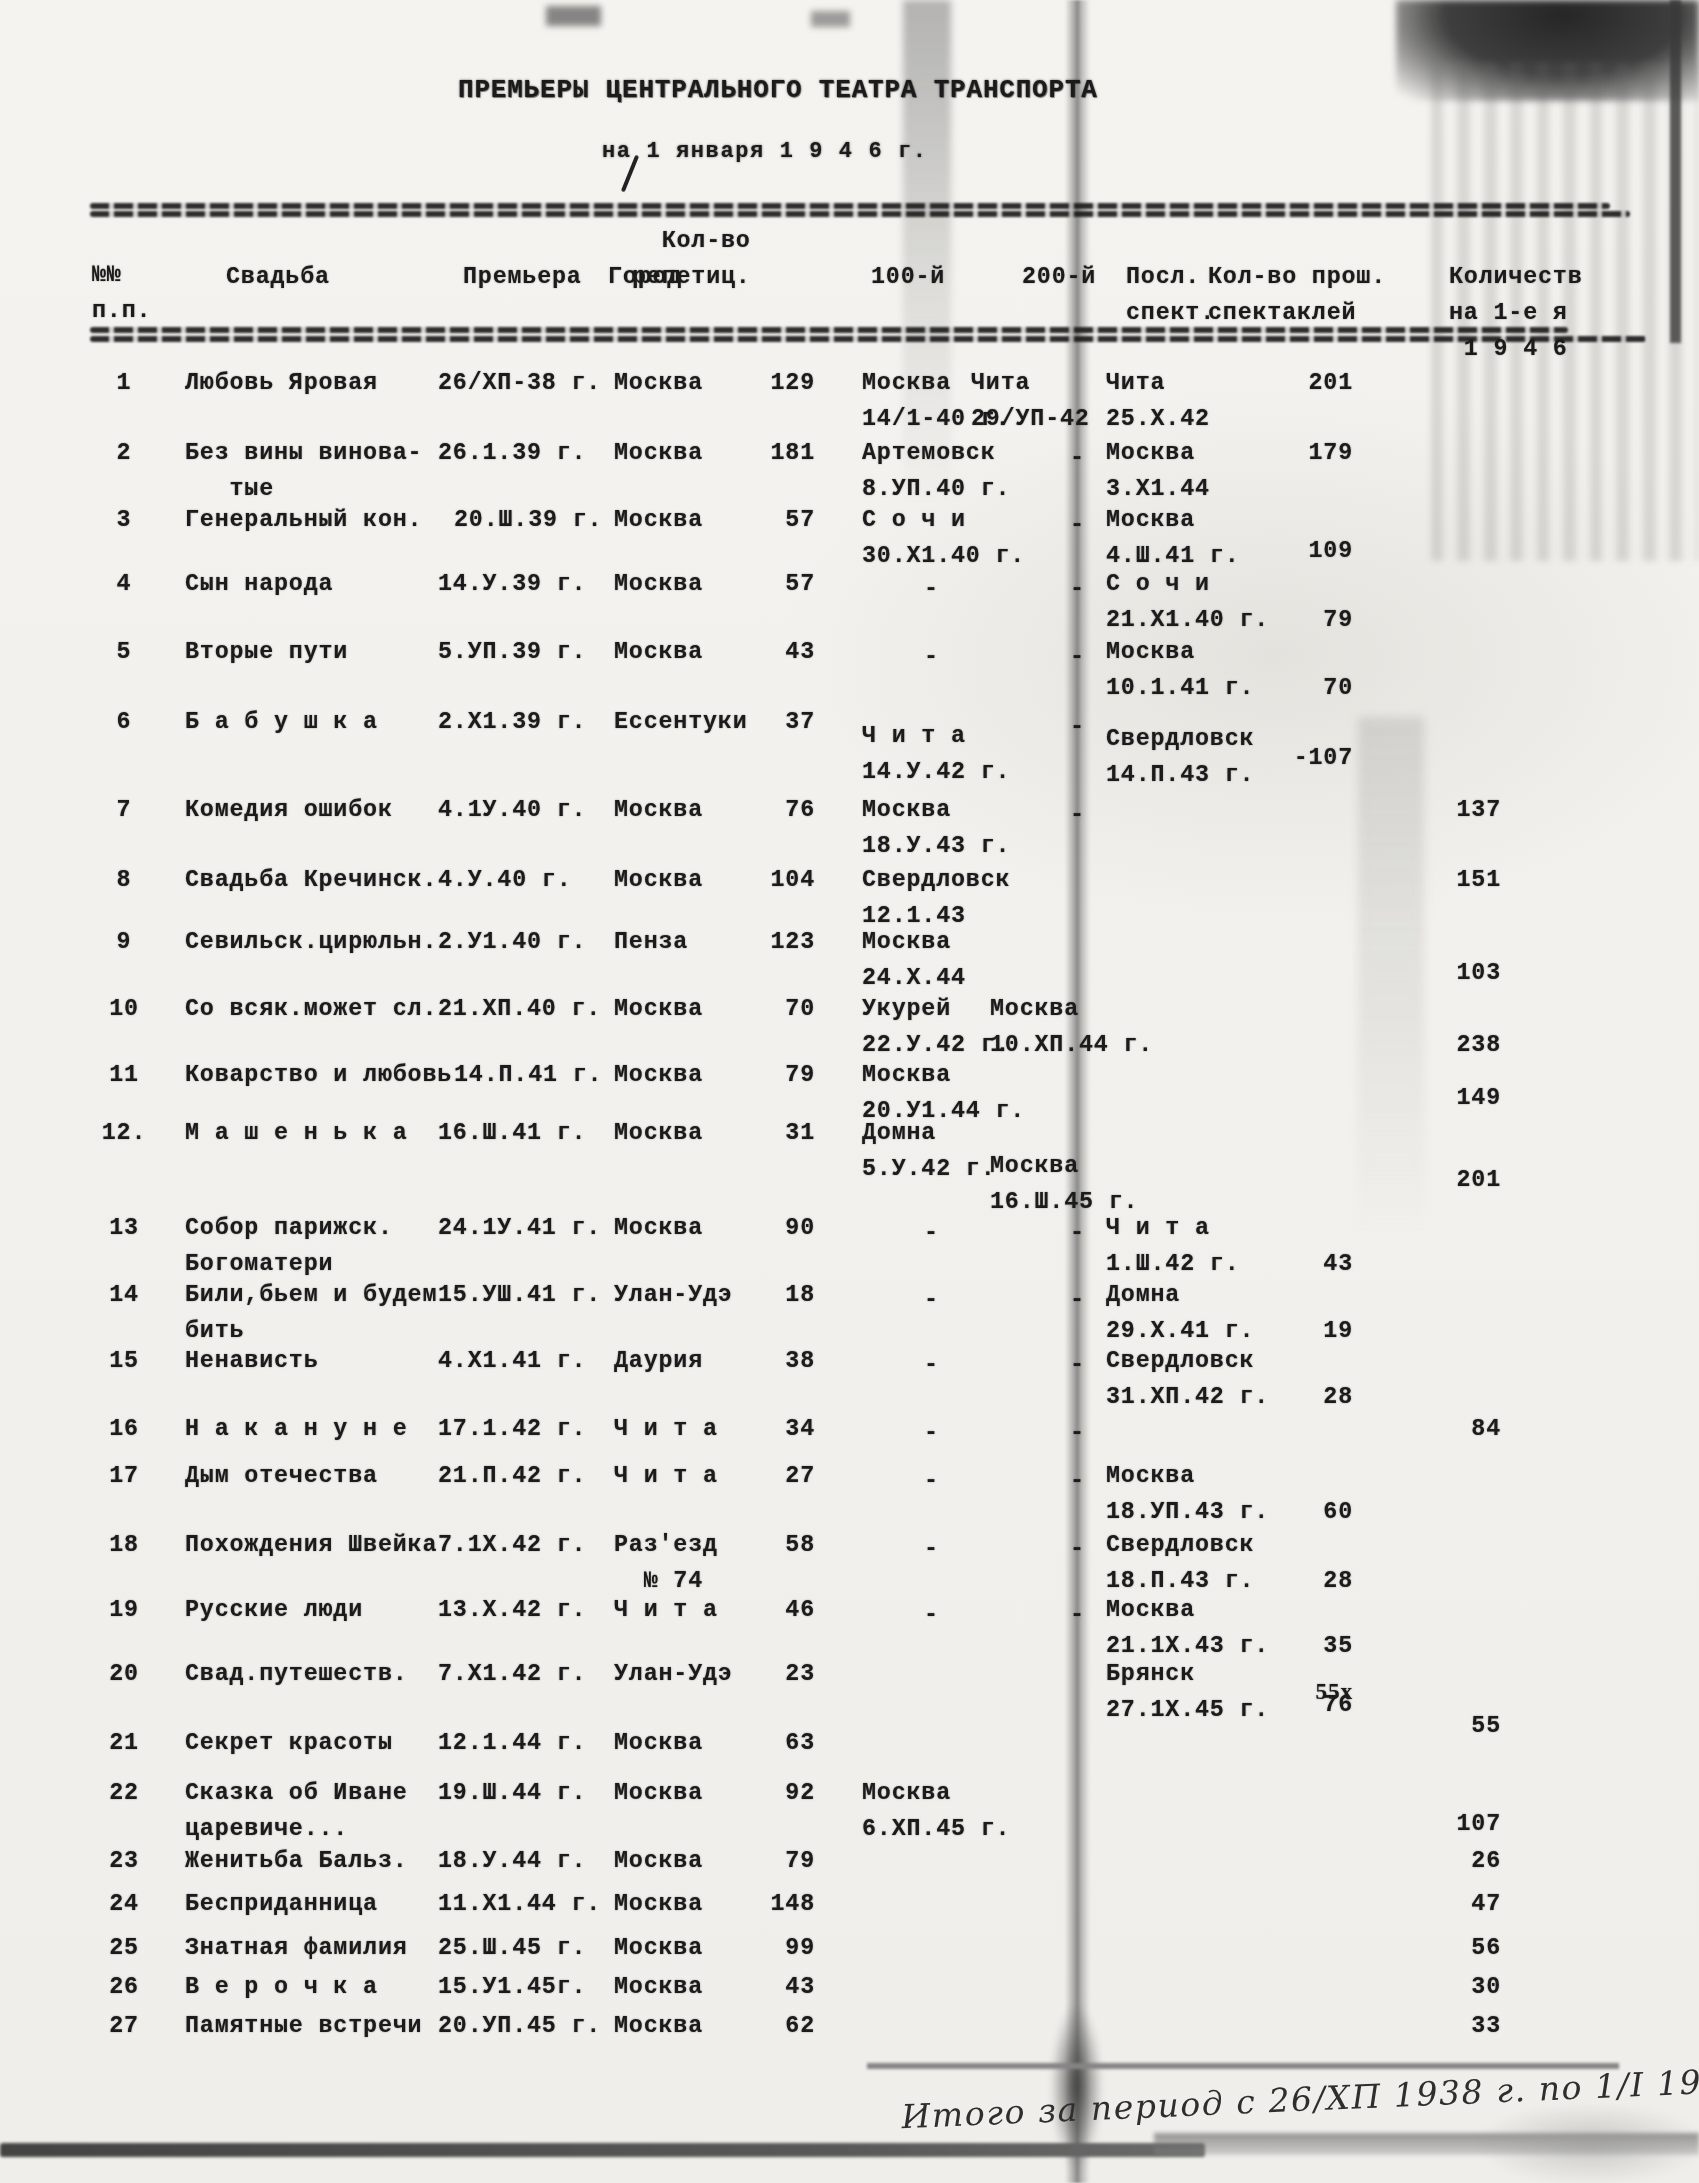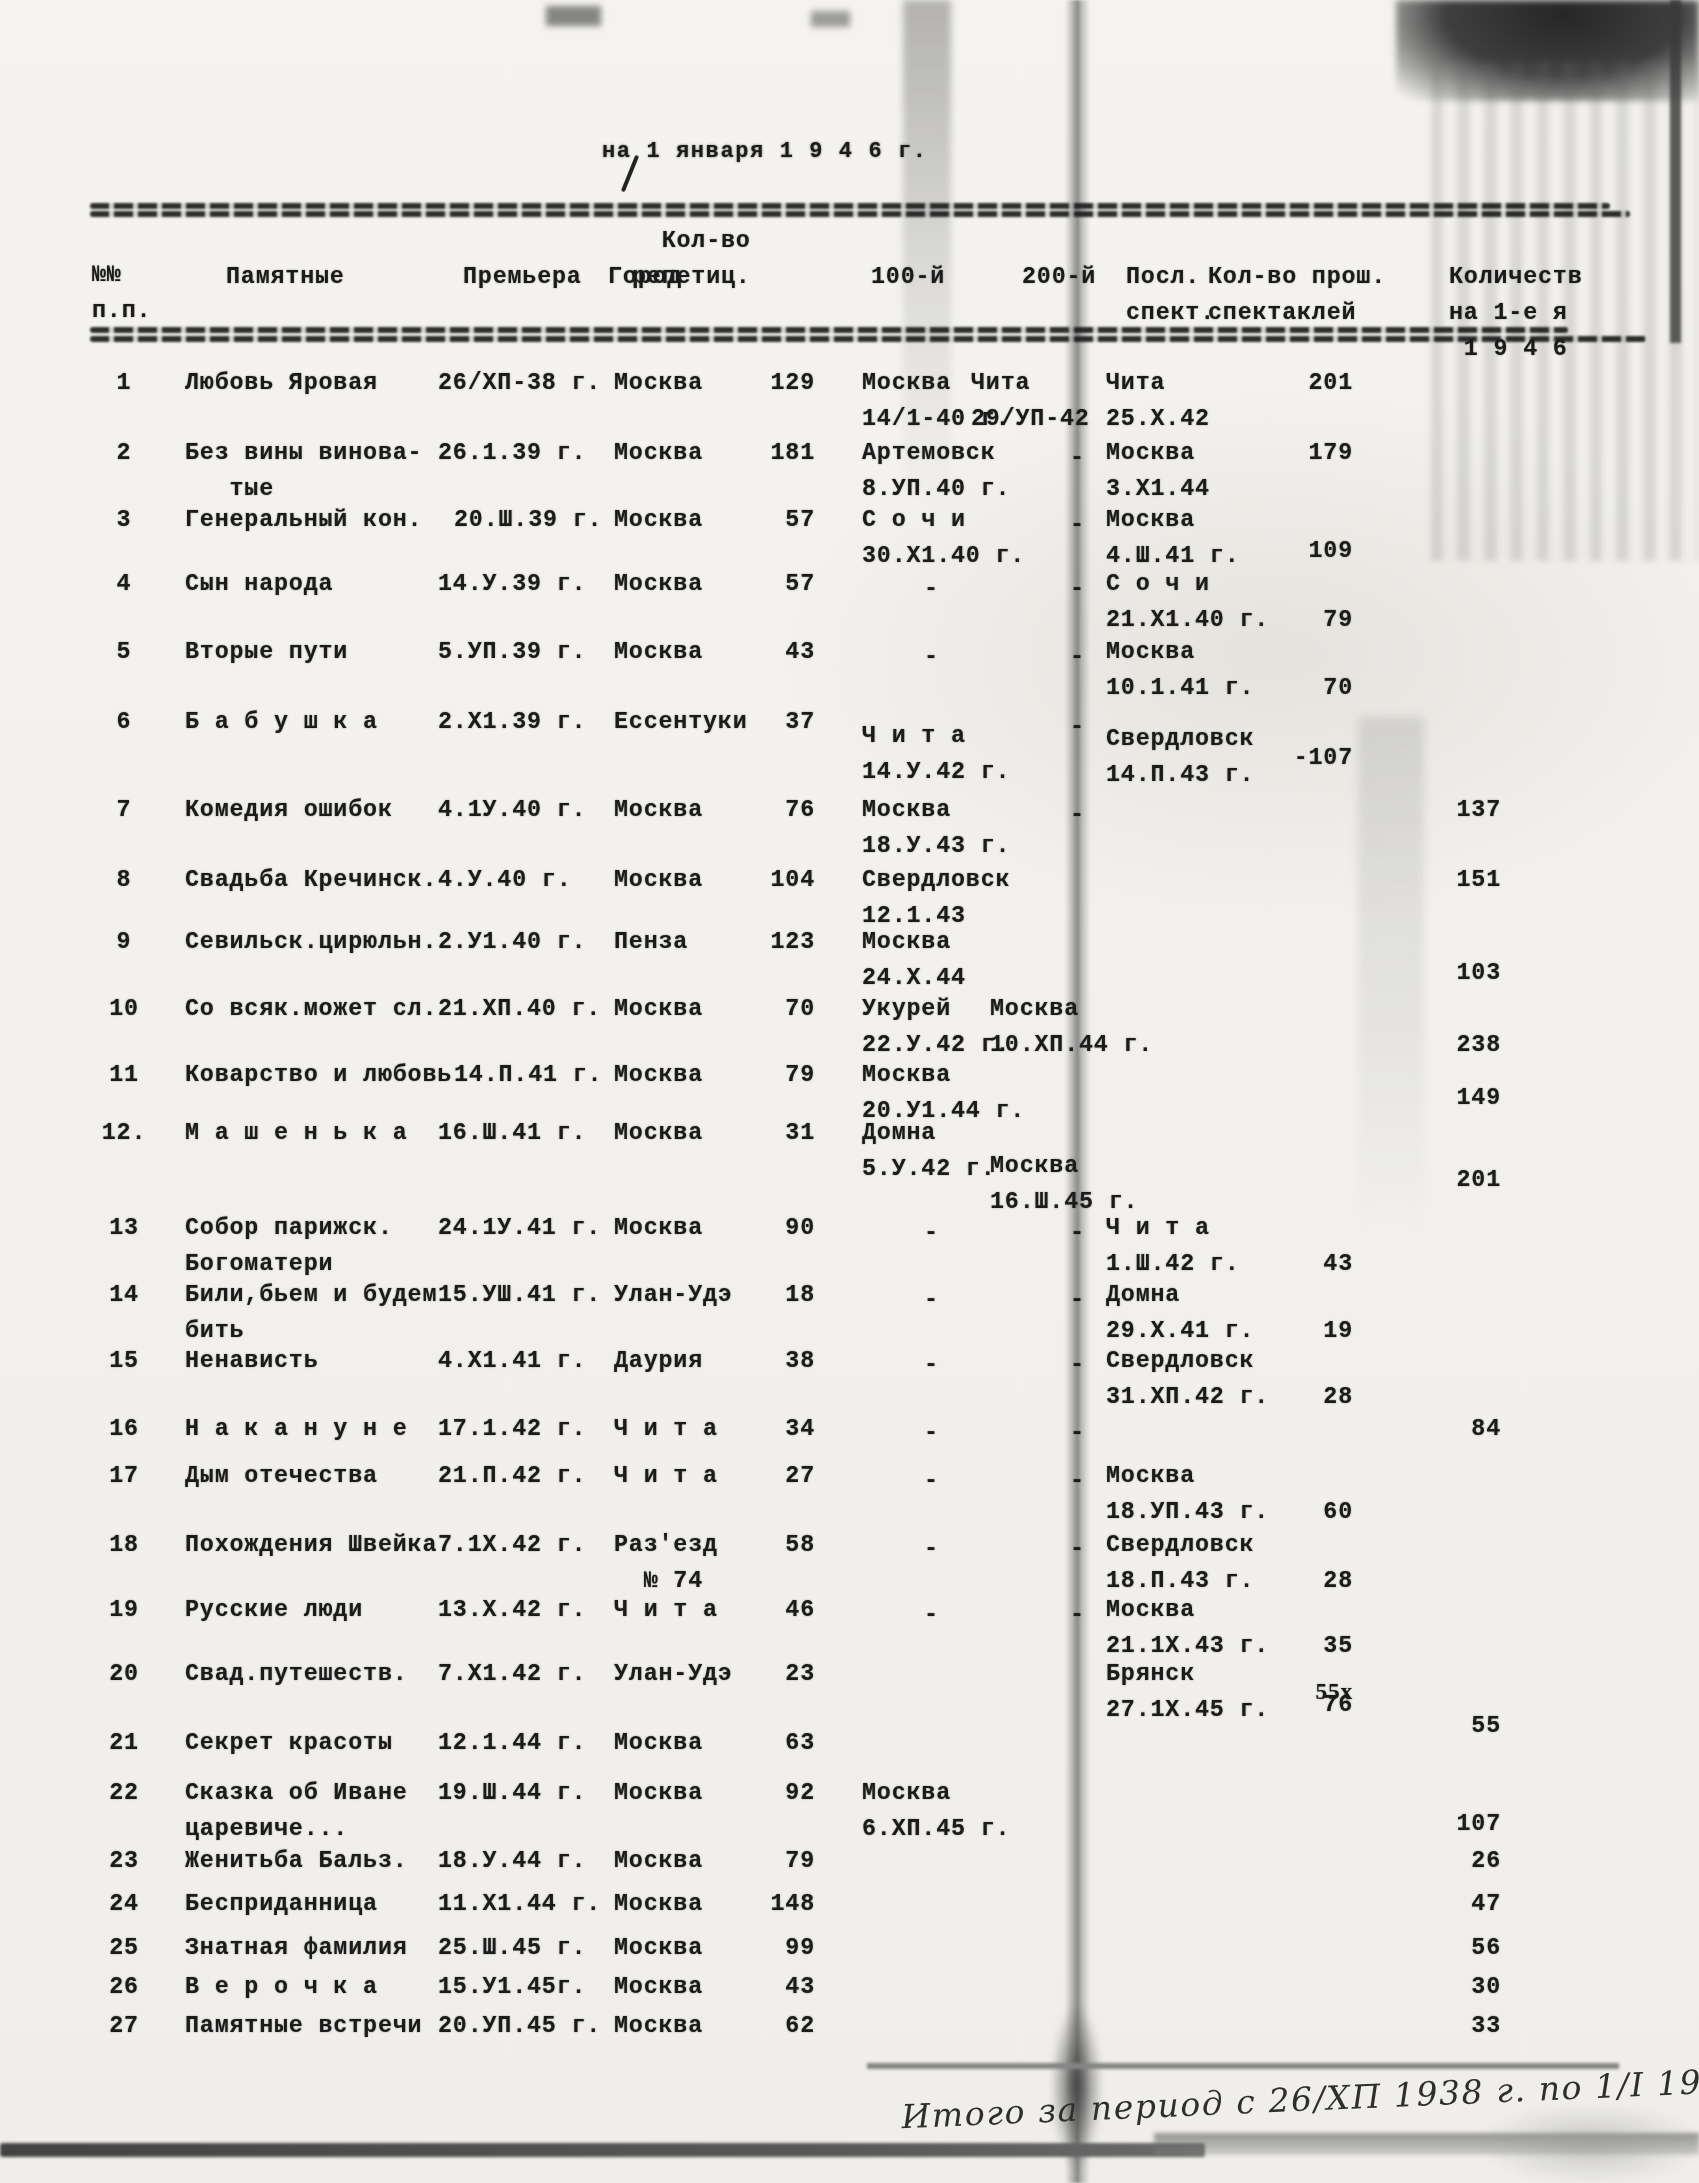--- a/index.html
+++ b/index.html
@@ -74,30 +74,31 @@
   <div class="stain s-midstreak"></div>
   <div class="stain s-rightedge"></div>
   <div class="stain s-notetop"></div>
   <div class="stain s-botband"></div>
   <div class="stain s-botbandR"></div>
   <div class="stain s-botrblob"></div>
   <div class="stain s-xmark"></div>
   <div class="stain s-speck1"></div>
   <div class="stain s-speck2"></div>
 
+  <div class="t title" style="left:458px;top:72px">ПРЕМЬЕРЫ ЦЕНТРАЛЬНОГО ТЕАТРА ТРАНСПОРТА</div>
   <div class="t subtitle" style="left:602px;top:134px">на 1 января 1 9 4 6 г.</div>
 
   <div class="dashline" style="left:90px;top:203px;width:1520px"></div>
   <div class="dashline" style="left:90px;top:211px;width:1540px"></div>
   <div class="dashline" style="left:90px;top:327px;width:1478px"></div>
   <div class="dashline" style="left:90px;top:336px;width:1556px"></div>
 
   <div class="t" style="left:92px;top:257px">№№
 п.п.</div>
-  <div class="t" style="left:226px;top:259px">Памятные</div>
+  <div class="t" style="left:226px;top:259px">Свадьба</div>
   <div class="t" style="left:463px;top:259px">Премьера</div>
   <div class="t" style="left:608px;top:259px">Город</div>
   <div class="t" style="left:632px;top:223px">  Кол-во
 репетиц.</div>
   <div class="t" style="left:871px;top:259px">100-й</div>
   <div class="t" style="left:1022px;top:259px">200-й</div>
   <div class="t" style="left:1126px;top:259px">Посл.
 спект.</div>
   <div class="t" style="left:1208px;top:259px">Кол-во прош.
 спектаклей</div>

